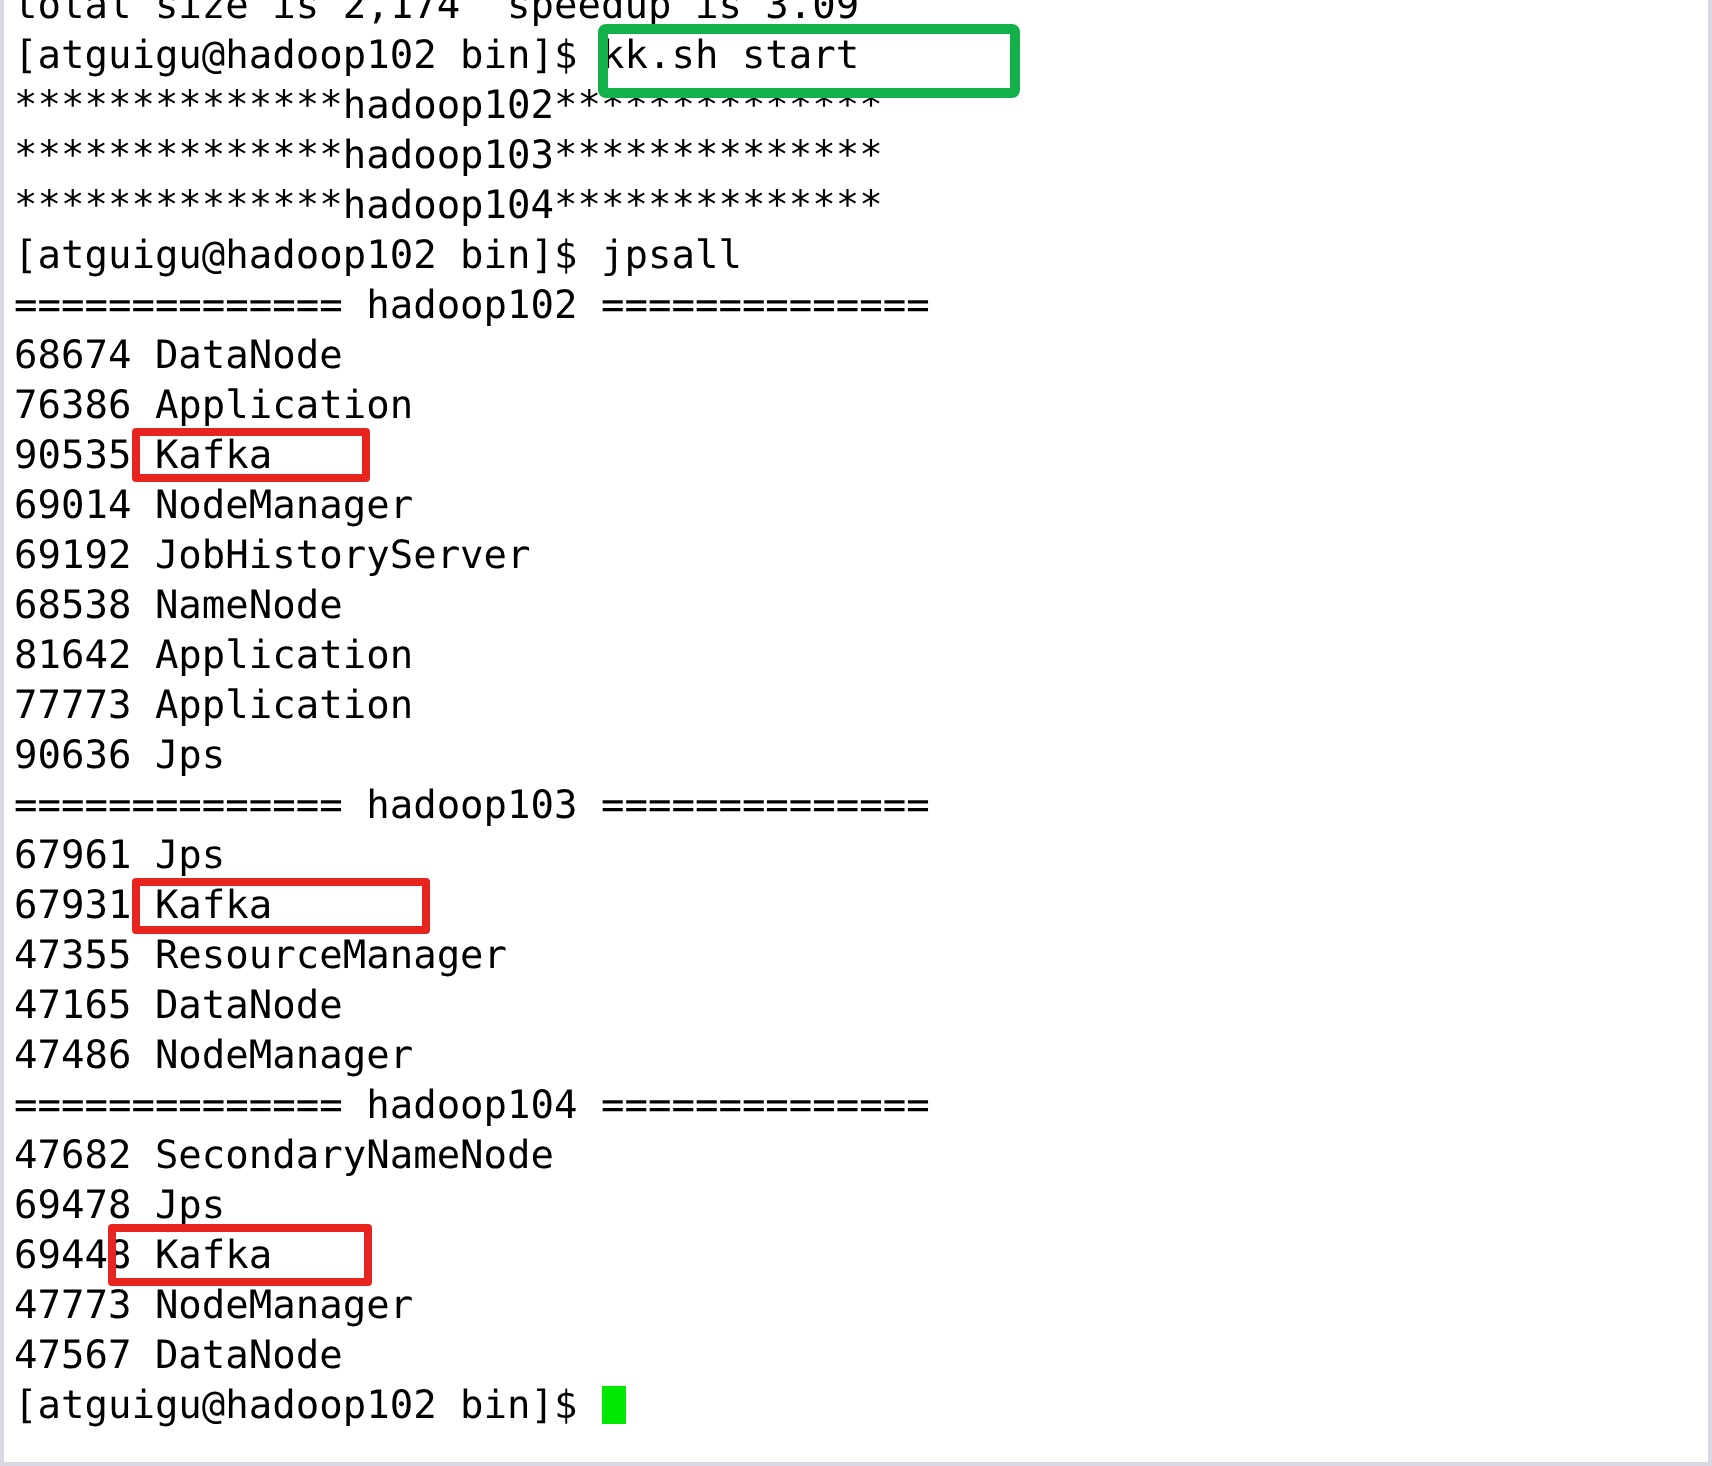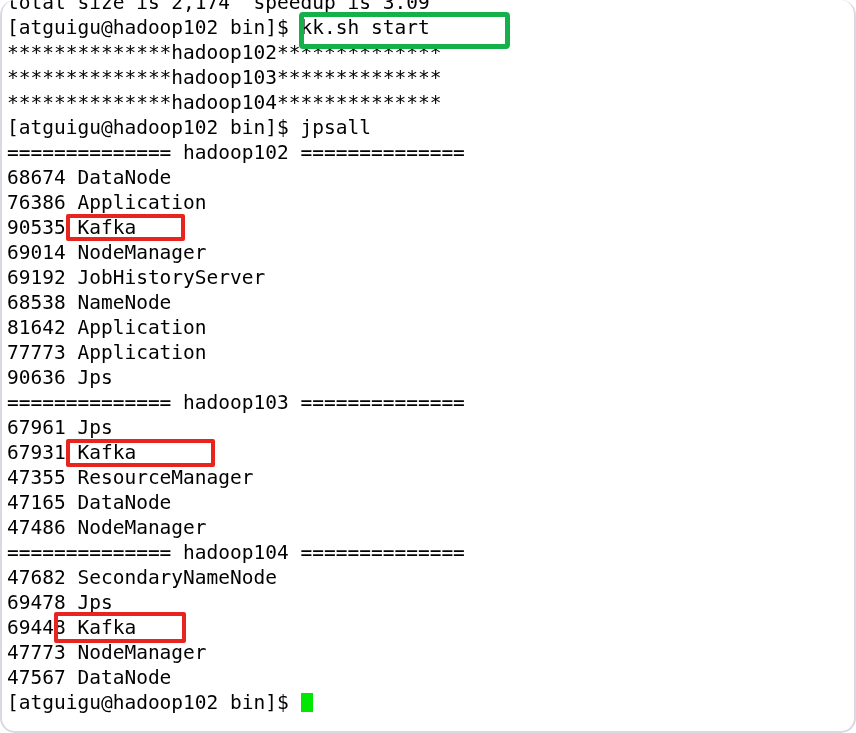--- a/index.html
+++ b/index.html
@@ -15,21 +15,20 @@
   #terminal-window {
     position: relative;
     width: 856px;
     height: 733px;
     background: #ffffff;
     box-sizing: border-box;
     border-left: 2px solid #d9d9e3;
     border-right: 2px solid #d9d9e3;
     border-bottom: 2px solid #d9d9e3;
     overflow: hidden;
-    border-radius: 15px;
   }
 
   #terminal-screen {
     position: absolute;
     left: 0;
     top: -10px;
     width: 856px;
   }
 
   .term-line {

